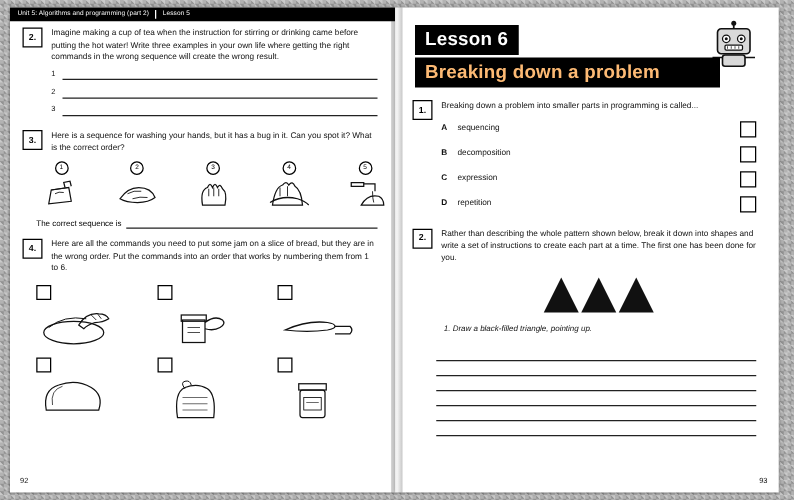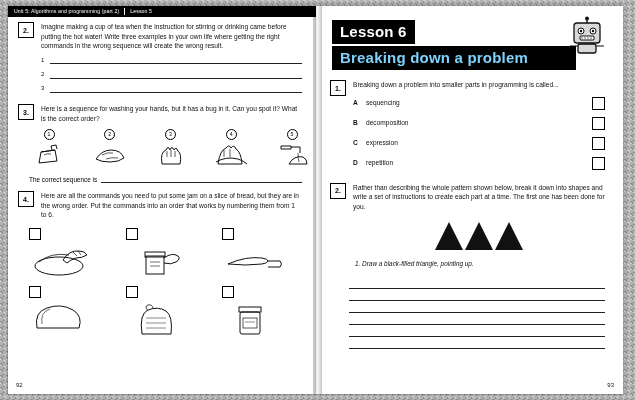--- a/index.html
+++ b/index.html
@@ -80,21 +80,21 @@
 
   
   .lessonband{
     position:absolute;left:16px;top:14px;width:244px;
   }
   .lessonband .l1{
     background:#000;color:#fff;font-weight:bold;font-size:15px;
     padding:3px 8px 4px;display:inline-block;letter-spacing:.2px;
   }
   .lessonband .l2{
-    background:#000;color:#7dd3fc;font-weight:bold;font-size:15px;
+    background:#000;color:#fdba74;font-weight:bold;font-size:15px;
     padding:3px 8px 4px;display:block;letter-spacing:.2px;margin-top:2px;
   }
   .robot{position:absolute;right:18px;top:10px;}
   .rcontent{position:absolute;top:74px;left:0;width:100%;}
   .rrow{display:flex;padding:0 18px 0 14px;}
   .opt{display:flex;align-items:center;margin-top:7px;}
   .optL{width:13px;font-size:6.6px;font-weight:bold;}
   .optT{flex:1;font-size:6.6px;}
   .optBox{width:11px;height:11px;border:1.1px solid #000;background:#fff;}
   .tri-row{display:flex;justify-content:center;gap:0;margin:9px 0 7px;}

